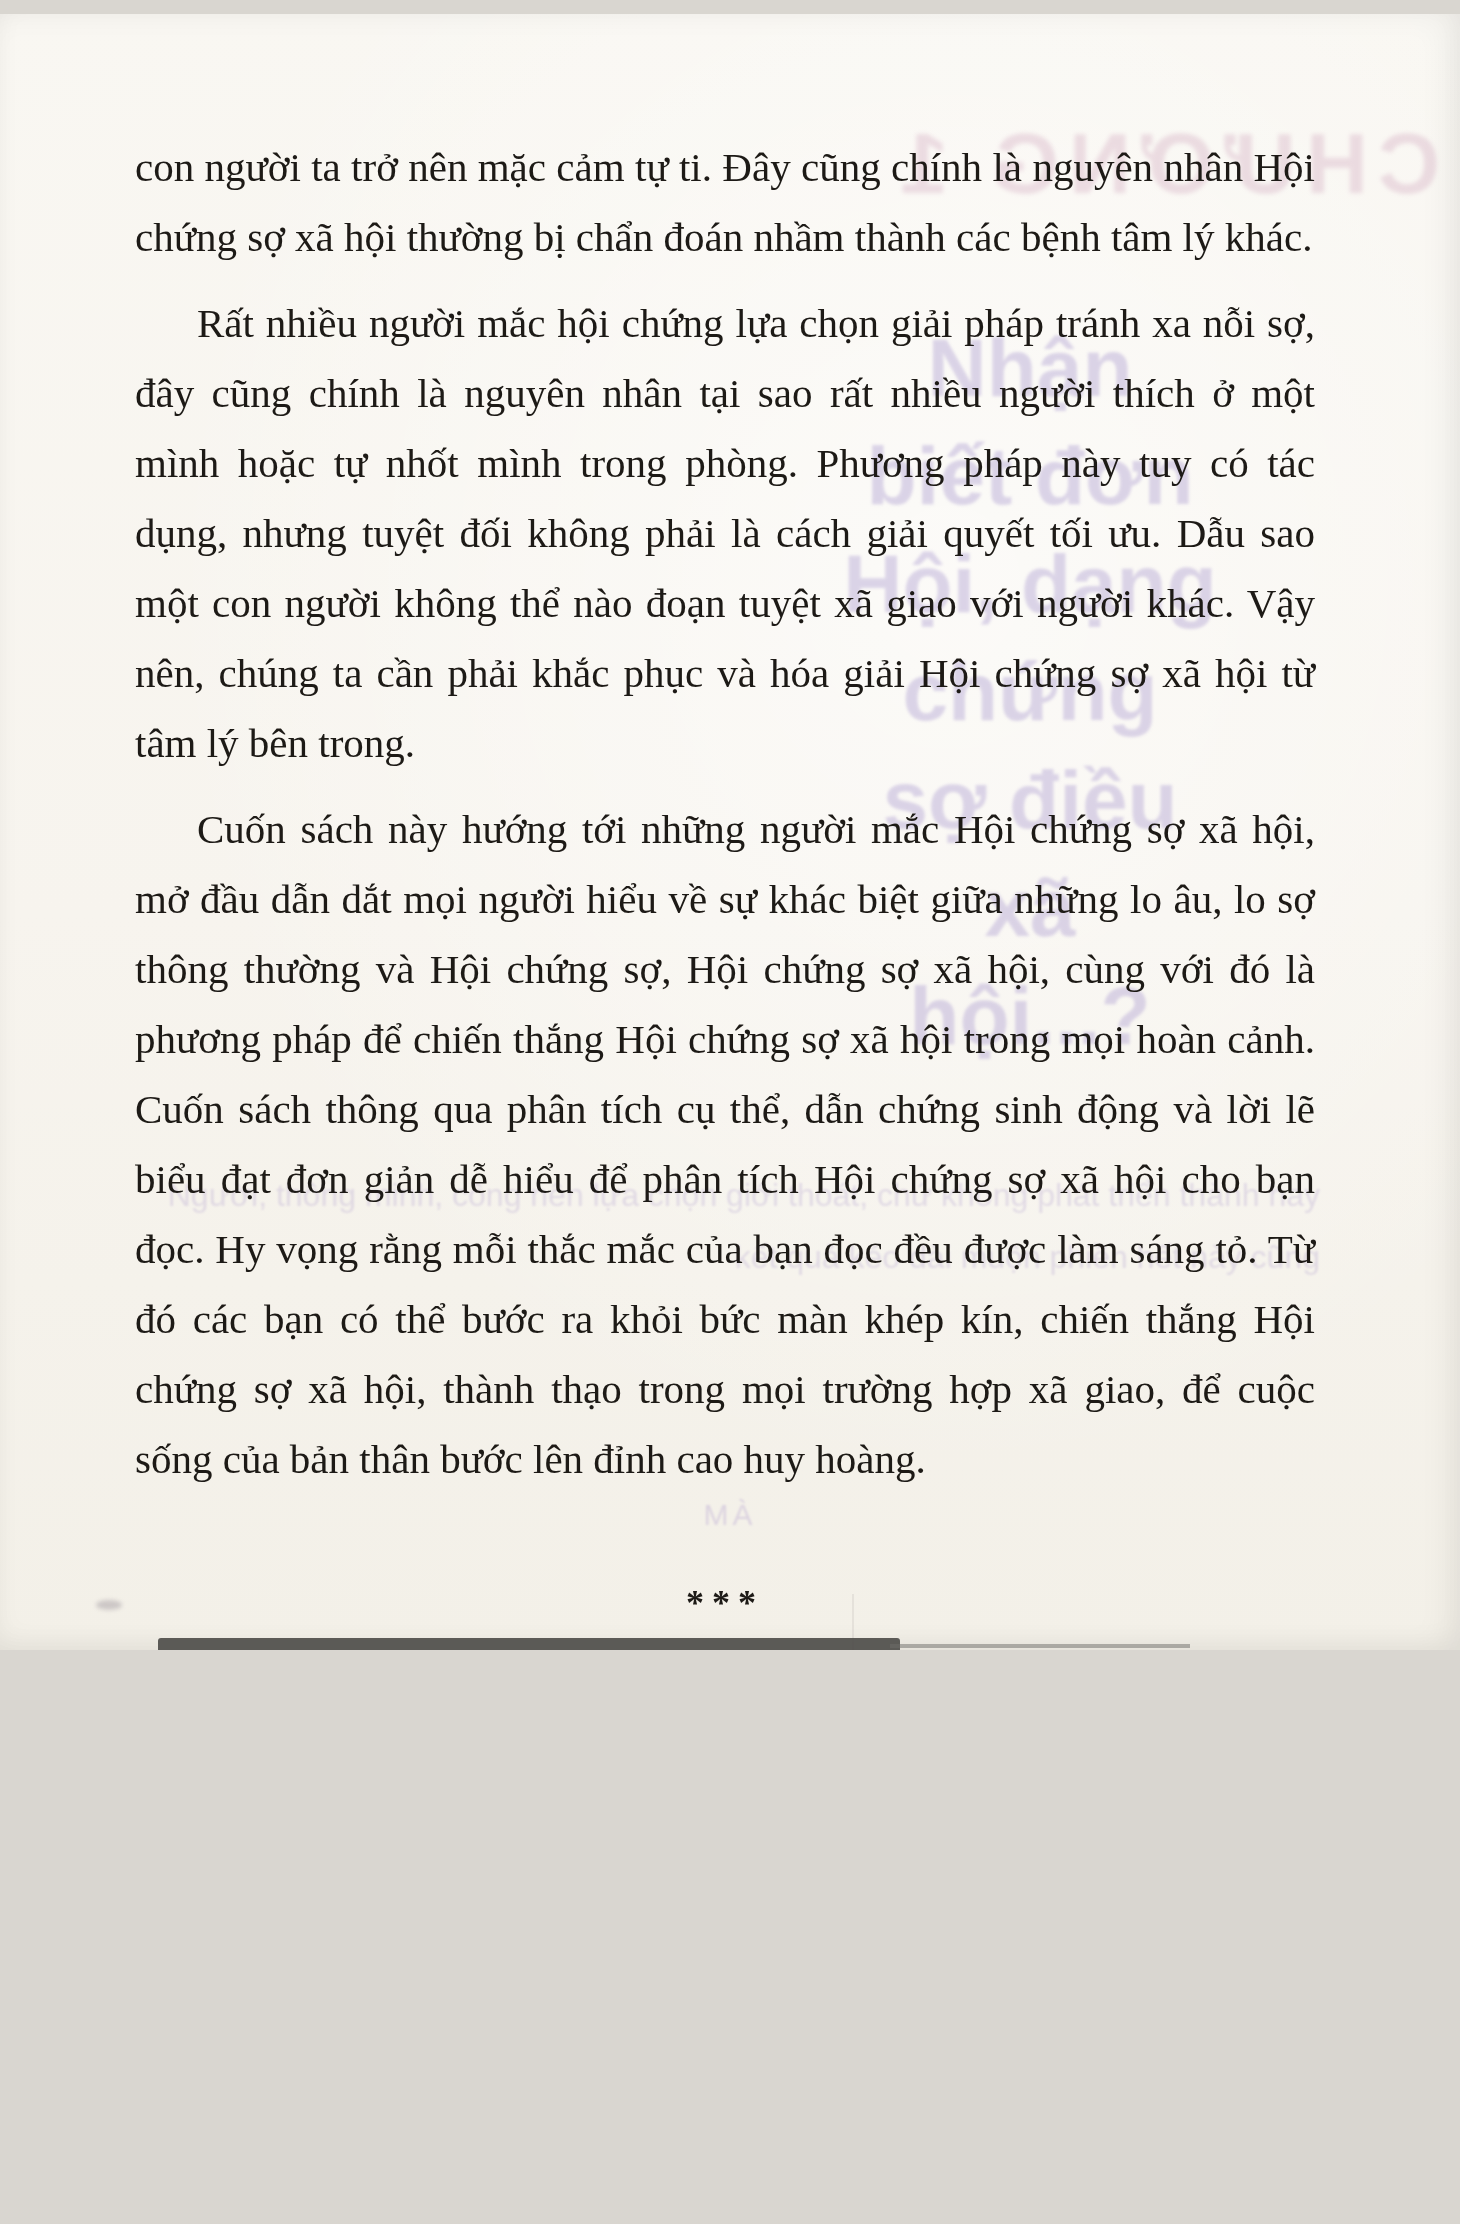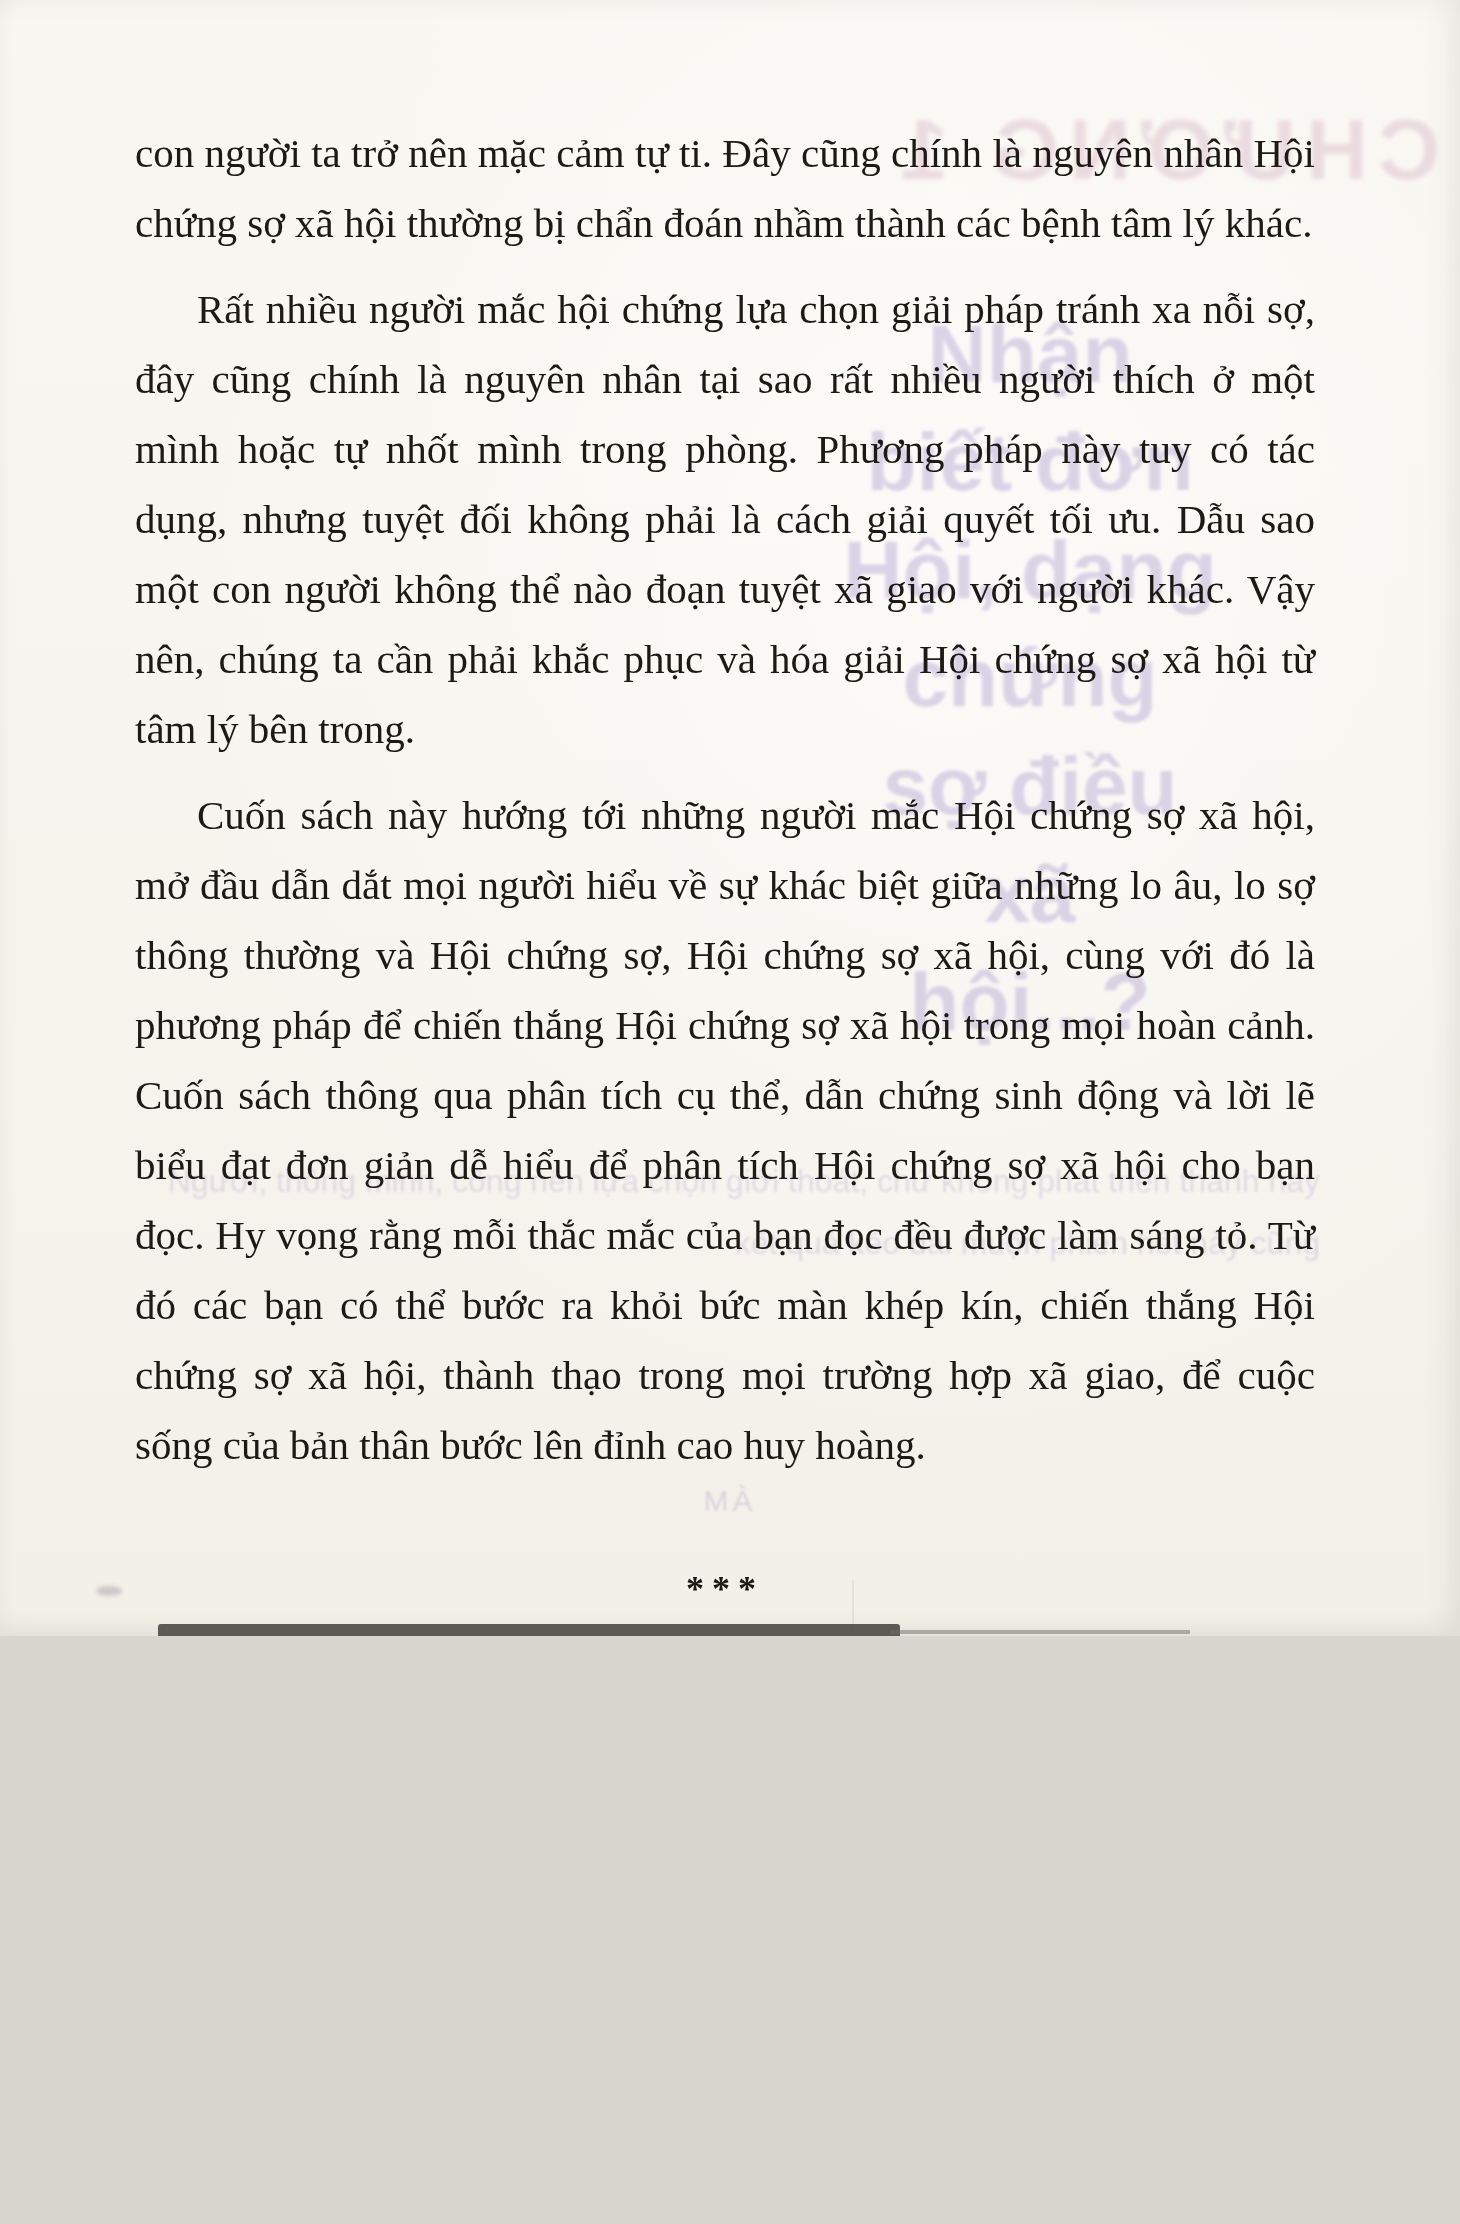--- a/index.html
+++ b/index.html
@@ -5,21 +5,21 @@
 <style>
   html, body {
     margin: 0;
     padding: 0;
     background: #d9d6d0;
   }
   .page {
     position: relative;
     width: 1460px;
     height: 1636px;
-    margin: 0 auto;
+    margin: 14px auto;
     background:
       radial-gradient(ellipse at 65% 35%, rgba(255,255,255,0.55), rgba(255,255,255,0) 60%),
       linear-gradient(180deg, #f9f7f2 0%, #f7f4ee 55%, #f3f0e8 100%);
     overflow: hidden;
     box-shadow: inset -14px 0 30px rgba(0,0,0,0.05), inset 0 -10px 25px rgba(0,0,0,0.04);
   }
 
   
   .ghost-layer {
     position: absolute;

